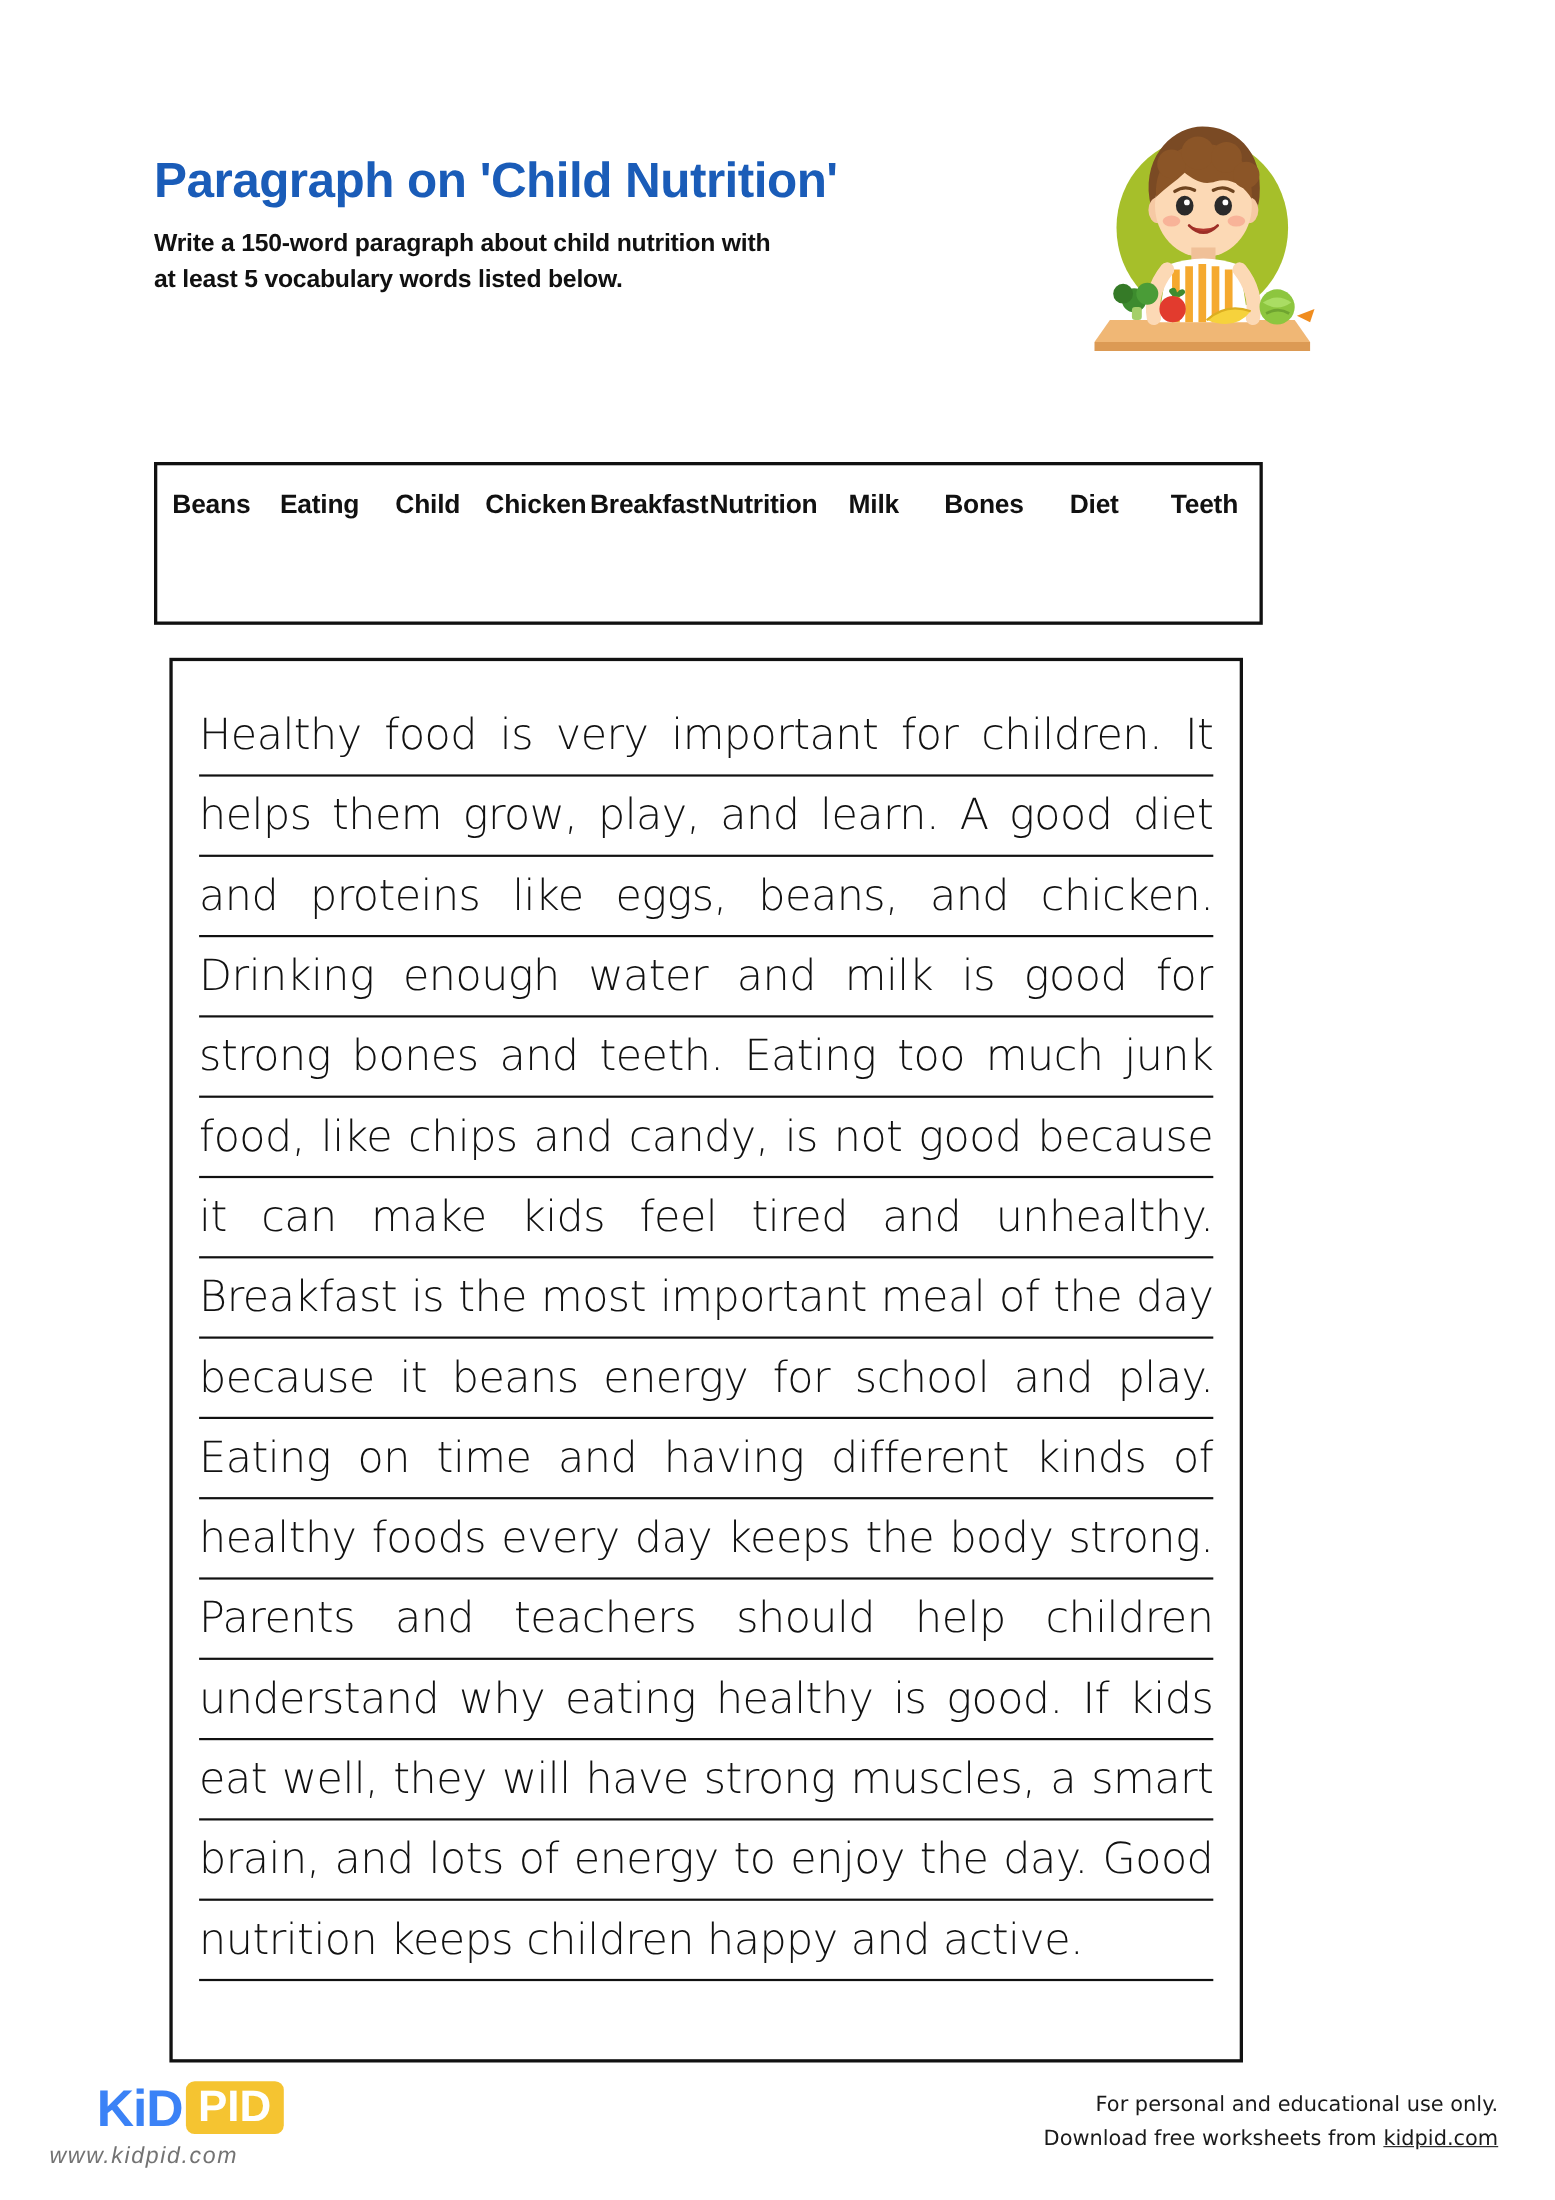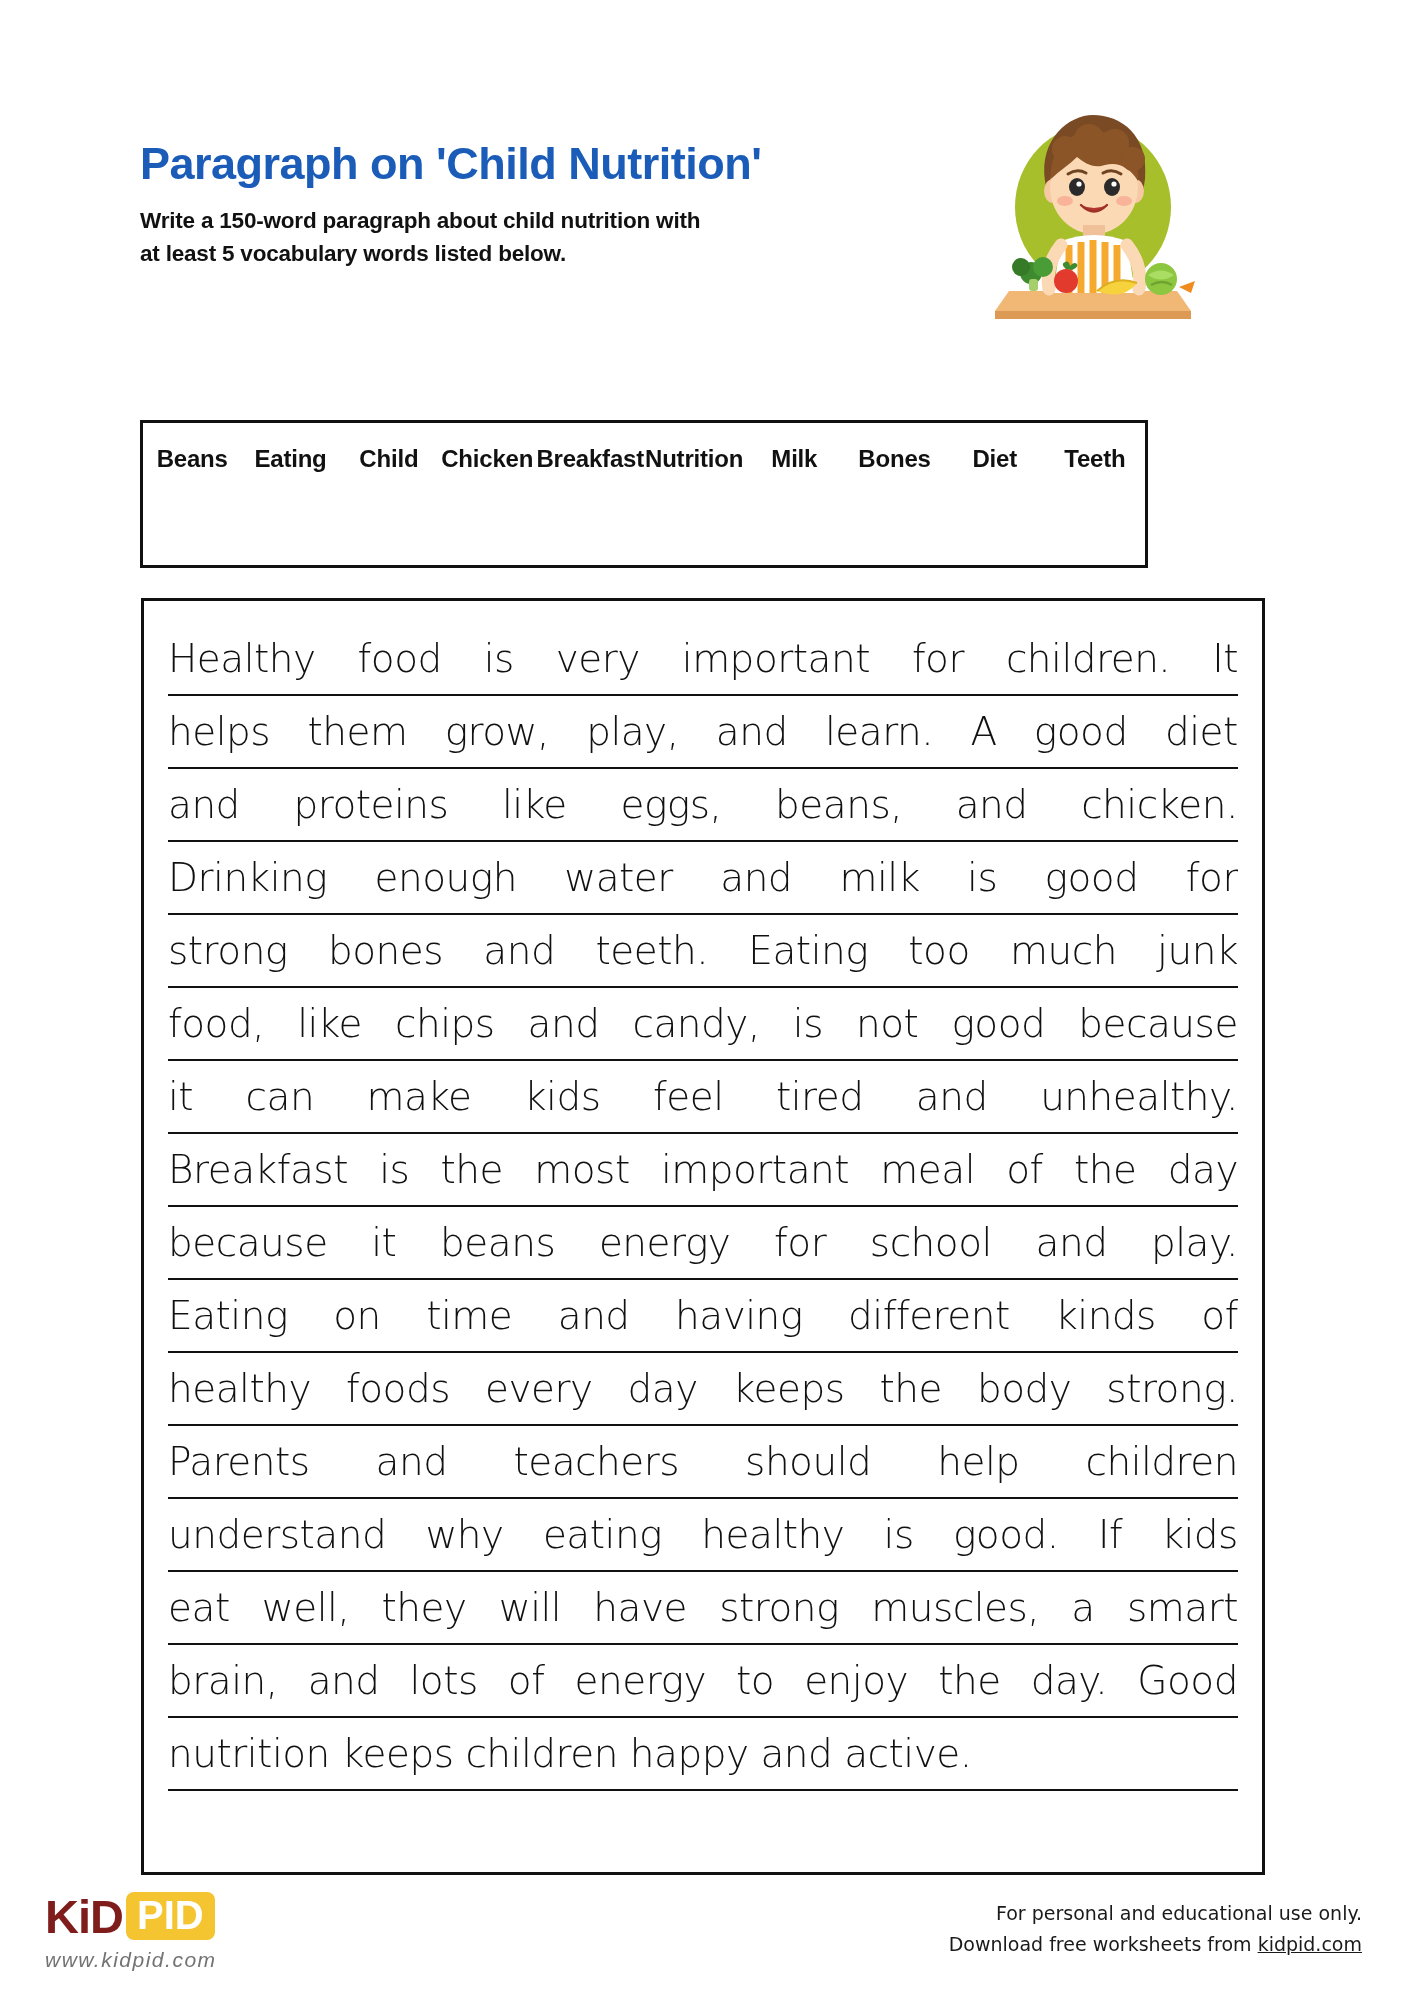--- a/index.html
+++ b/index.html
@@ -82,27 +82,27 @@
     text-align: center;
     font-size: 24px;
     font-weight: 700;
     color: #111111;
     letter-spacing: -0.2px;
   }
 
   
   .writing-box {
     position: absolute;
-    left: 141px;
+    left: 154px;
     top: 598px;
-    width: 1124px;
+    width: 976px;
     height: 1277px;
     border: 3px solid #111111;
     box-sizing: border-box;
-    padding: 22px 24px 10px 24px;
+    padding: 32px 24px 10px 24px;
   }
   .para-line {
     display: flex;
     justify-content: space-between;
     align-items: baseline;
     font-family: "DejaVu Sans", sans-serif;
     font-weight: 300;
     font-size: 39px;
     line-height: 71px;
     height: 71px;
@@ -133,23 +133,24 @@
     top: 0px;
   }
   .logo-mark {
     display: flex;
     align-items: center;
     height: 52px;
   }
   .logo-kid {
     font-size: 47px;
     font-weight: 800;
-    color: #7f1d1d;
+    color: #3b82f6;
     letter-spacing: -1px;
     line-height: 1;
+    margin-left: 43px;
   }
   .logo-pid {
     background: #f5c431;
     color: #ffffff;
     font-size: 40px;
     font-weight: 800;
     letter-spacing: 0px;
     padding: 2px 11px 4px 11px;
     border-radius: 8px;
     margin-left: 3px;

